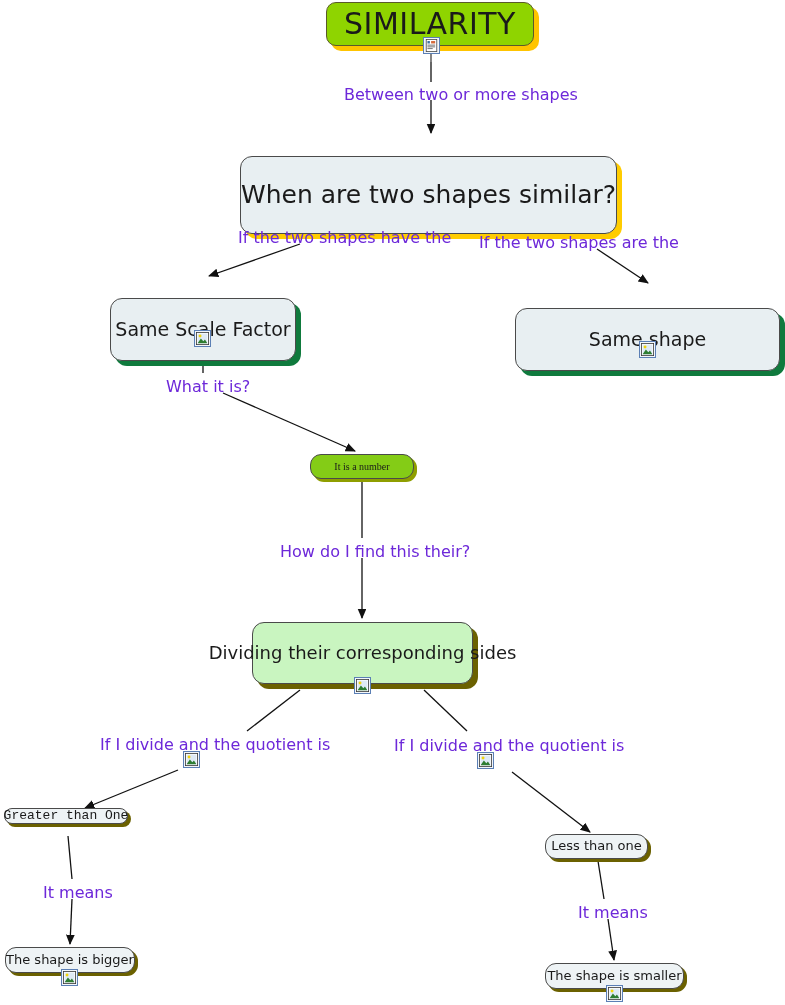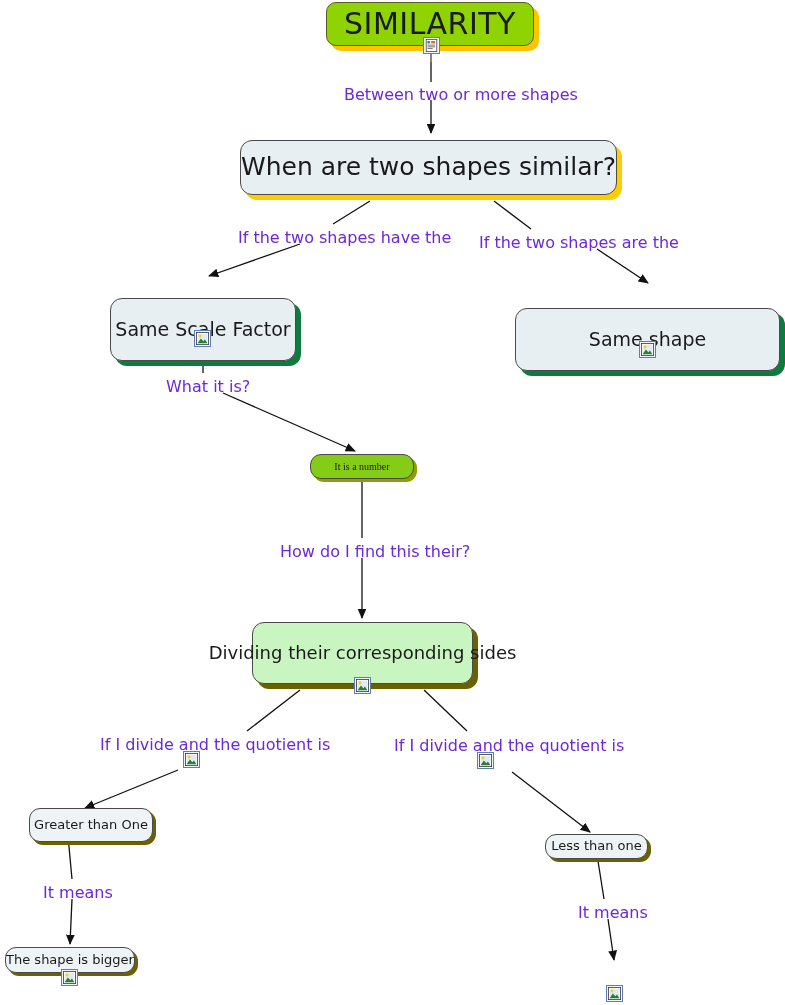--- a/index.html
+++ b/index.html
@@ -153,21 +153,21 @@
     <svg viewBox="0 0 16 16">
       <rect x="1.5" y="0.5" width="13" height="15" fill="#ffffff" stroke="#4a4a4a" stroke-width="1"></rect>
       <rect x="3" y="2.5" width="3" height="3" fill="#3a6ea5"></rect>
       <rect x="7.5" y="2.5" width="5" height="3" fill="#d66a3a"></rect>
       <rect x="3" y="7" width="9.5" height="1" fill="#555555"></rect>
       <rect x="3" y="9.2" width="9.5" height="1" fill="#555555"></rect>
       <rect x="3" y="11.4" width="6.5" height="1" fill="#555555"></rect>
     </svg>
   </span>
 
-  <div class="node node-big" style="left:240px; top:140px; width:377px; height:55px;">
+  <div class="node node-big" style="left:240px; top:156px; width:377px; height:78px;">
     <span>When are two shapes similar?</span>
   </div>
 
   <div class="node node-green-shadow" style="left:110px; top:275px; width:186px; height:63px;">
     <span>Same Scale Factor</span>
   </div>
   <span class="res-icon" style="left:194px; top:330px;">
     <svg viewBox="0 0 16 16">
       <rect x="0.5" y="0.5" width="15" height="15" fill="#ffffff" stroke="#3a3a3a" stroke-width="1"></rect>
       <rect x="2" y="2" width="12" height="12" fill="#dfeaf5"></rect>
@@ -197,40 +197,43 @@
   </div>
   <span class="res-icon" style="left:354px; top:677px;">
     <svg viewBox="0 0 16 16">
       <rect x="0.5" y="0.5" width="15" height="15" fill="#ffffff" stroke="#3a3a3a" stroke-width="1"></rect>
       <rect x="2" y="2" width="12" height="12" fill="#dfeaf5"></rect>
       <circle cx="5" cy="5" r="1.8" fill="#f2d40a"></circle>
       <path d="M2 13.8 L6 8 L9 11.5 L11 9.2 L14 13.8 Z" fill="#2e7d32"></path>
     </svg>
   </span>
 
-  <div class="node node-pill-olive" style="left:29px; top:808px; width:124px; height:34px;">
+  <div class="node node-pill-olive" style="left:4px; top:808px; width:124px; height:16px;font-family:Liberation Mono, monospace;">
     <span>Greater than One</span>
   </div>
 
   <div class="node node-pill-olive" style="left:545px; top:834px; width:103px; height:25px;">
     <span>Less than one</span>
   </div>
 
   <div class="node node-pill-olive" style="left:5px; top:947px; width:130px; height:26px;">
     <span>The shape is bigger</span>
   </div>
   <span class="res-icon" style="left:61px; top:969px;">
     <svg viewBox="0 0 16 16">
       <rect x="0.5" y="0.5" width="15" height="15" fill="#ffffff" stroke="#3a3a3a" stroke-width="1"></rect>
       <rect x="2" y="2" width="12" height="12" fill="#dfeaf5"></rect>
       <circle cx="5" cy="5" r="1.8" fill="#f2d40a"></circle>
       <path d="M2 13.8 L6 8 L9 11.5 L11 9.2 L14 13.8 Z" fill="#2e7d32"></path>
     </svg>
   </span>
 
+  <div class="node node-pill-olive" style="left:545px; top:963px; width:139px; height:26px;">
+    <span>The shape is smaller</span>
+  </div>
   <span class="res-icon" style="left:606px; top:985px;">
     <svg viewBox="0 0 16 16">
       <rect x="0.5" y="0.5" width="15" height="15" fill="#ffffff" stroke="#3a3a3a" stroke-width="1"></rect>
       <rect x="2" y="2" width="12" height="12" fill="#dfeaf5"></rect>
       <circle cx="5" cy="5" r="1.8" fill="#f2d40a"></circle>
       <path d="M2 13.8 L6 8 L9 11.5 L11 9.2 L14 13.8 Z" fill="#2e7d32"></path>
     </svg>
   </span>
 
   <div class="link-label" style="left:344px; top:85px;">

